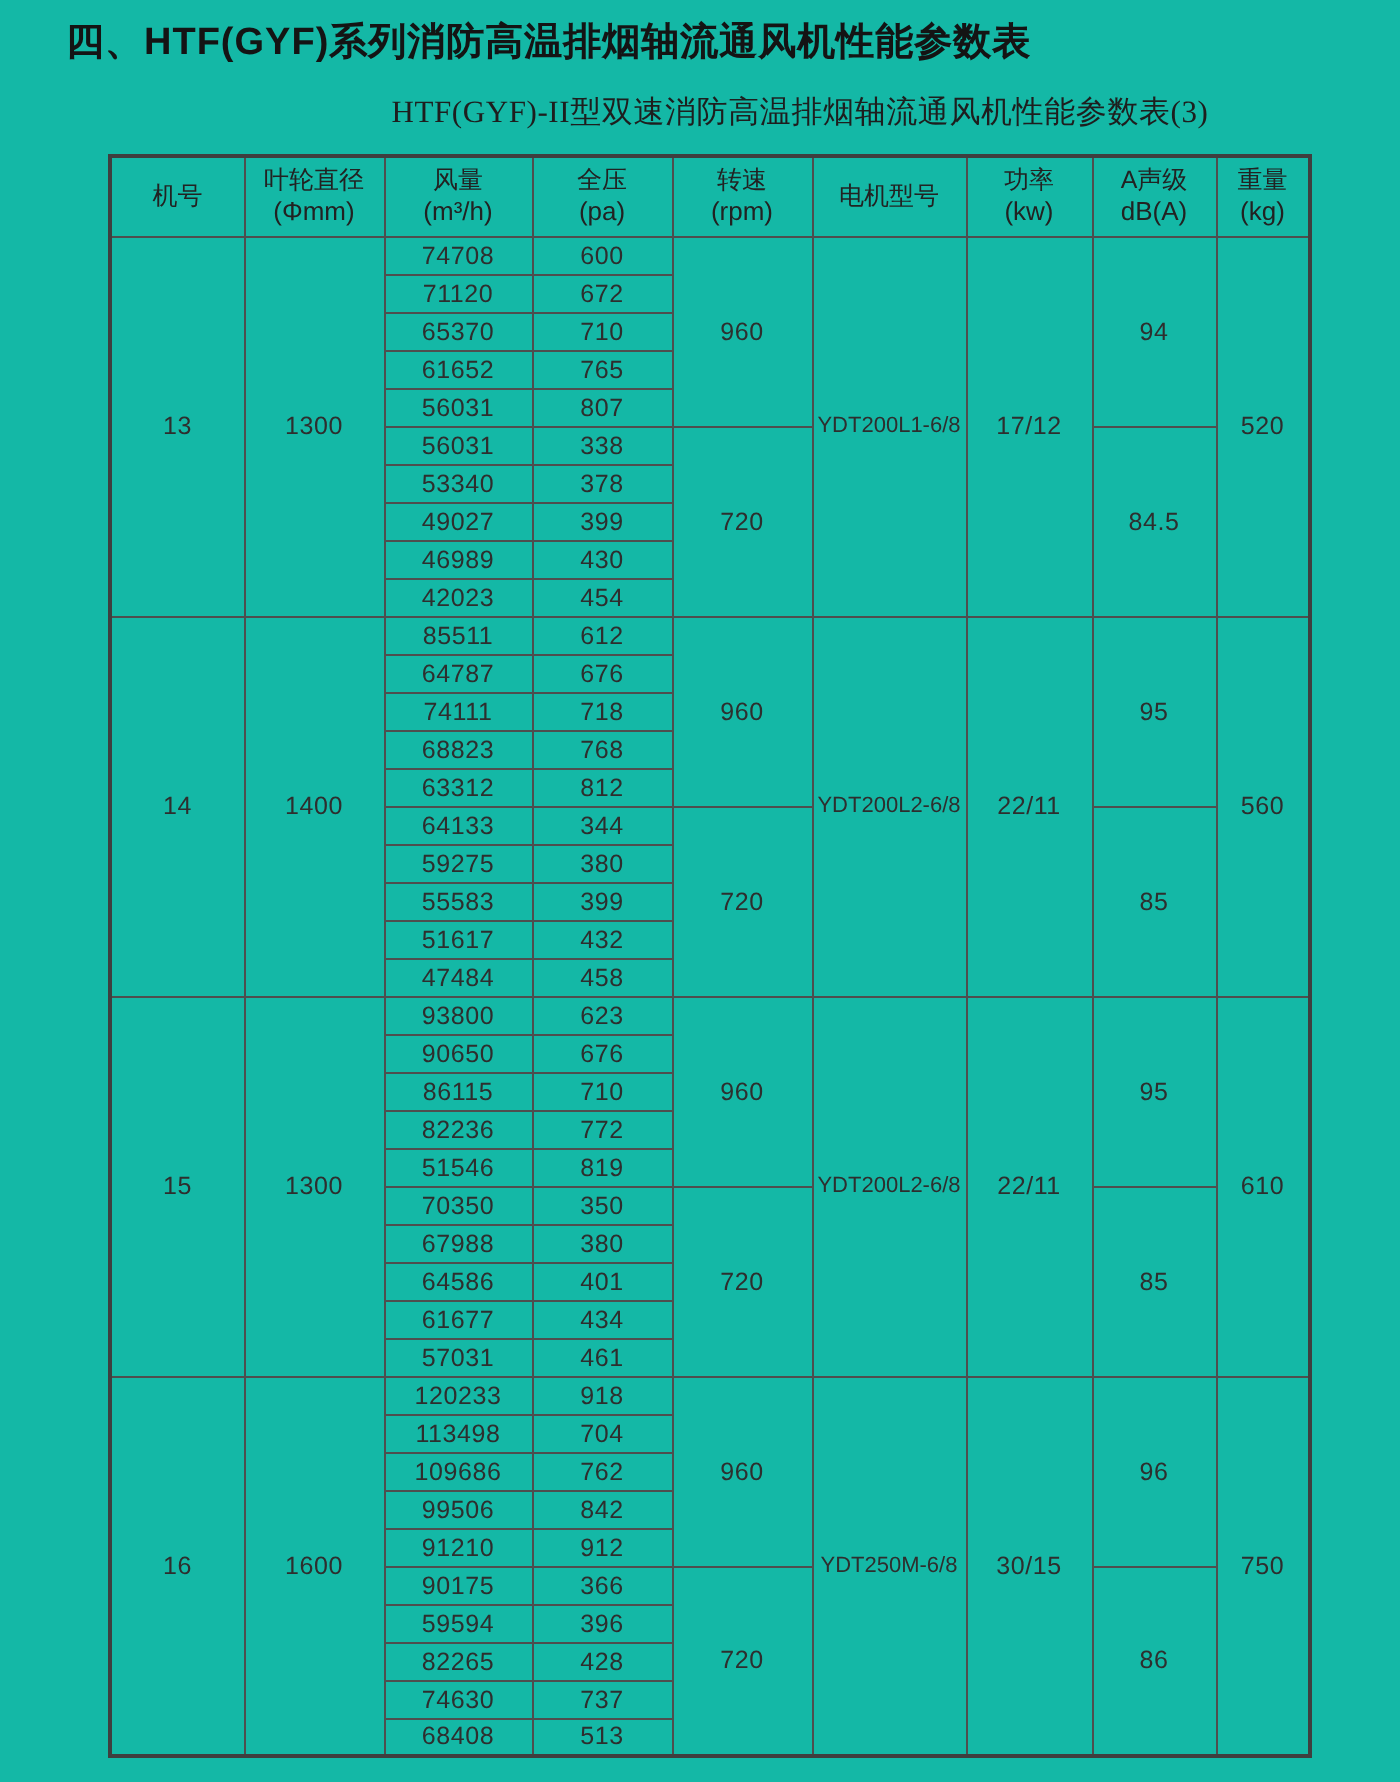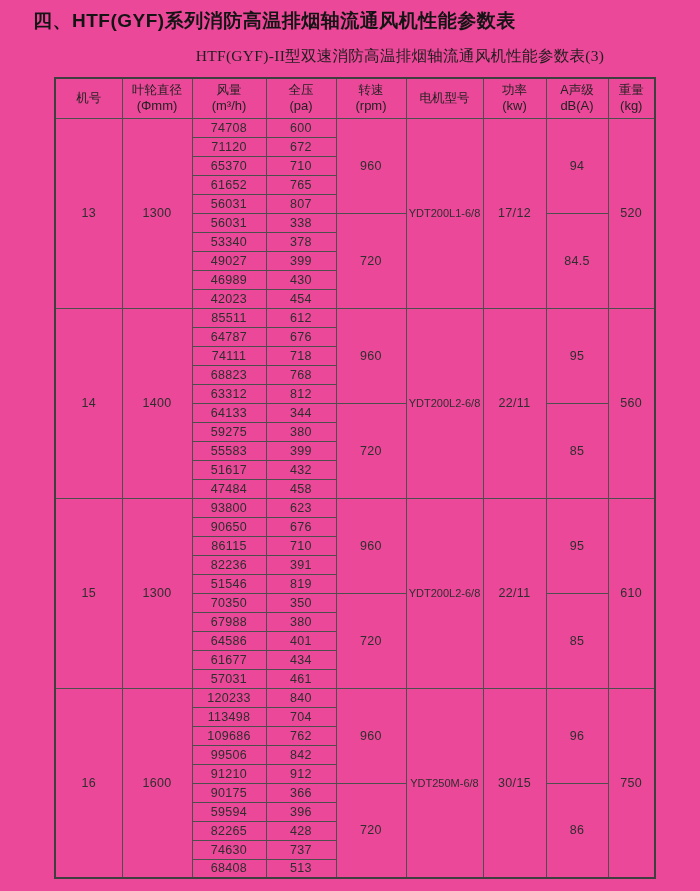--- a/index.html
+++ b/index.html
@@ -1,20 +1,20 @@
 <!DOCTYPE html>
 <html><head>
 <meta charset="utf-8">
 <style>
   html, body { margin: 0; padding: 0; }
   .page {
     position: relative;
     width: 700px;
     height: 891px;
-    background: #ec4899;
+    background: #14b8a6;
     font-family: "Liberation Sans", sans-serif;
     color: #2b2b2b;
     overflow: hidden;
   }
   .doc-title {
     position: absolute;
     left: 33px;
     top: 8px;
     font-size: 19px;
     font-weight: bold;
@@ -242,21 +242,21 @@
         <tr>
           <td>90650</td>
           <td>676</td>
         </tr>
         <tr>
           <td>86115</td>
           <td>710</td>
         </tr>
         <tr>
           <td>82236</td>
-          <td>391</td>
+          <td>772</td>
         </tr>
         <tr>
           <td>51546</td>
           <td>819</td>
         </tr>
         <tr>
           <td>70350</td>
           <td>350</td>
           <td rowspan="5">720</td>
           <td rowspan="5">85</td>
@@ -274,21 +274,21 @@
           <td>434</td>
         </tr>
         <tr>
           <td>57031</td>
           <td>461</td>
         </tr>
         <tr>
           <td rowspan="10">16</td>
           <td rowspan="10">1600</td>
           <td>120233</td>
-          <td>840</td>
+          <td>918</td>
           <td rowspan="5">960</td>
           <td rowspan="10" class="motor-cell">YDT250M-6/8</td>
           <td rowspan="10">30/15</td>
           <td rowspan="5">96</td>
           <td rowspan="10">750</td>
         </tr>
         <tr>
           <td>113498</td>
           <td>704</td>
         </tr>

